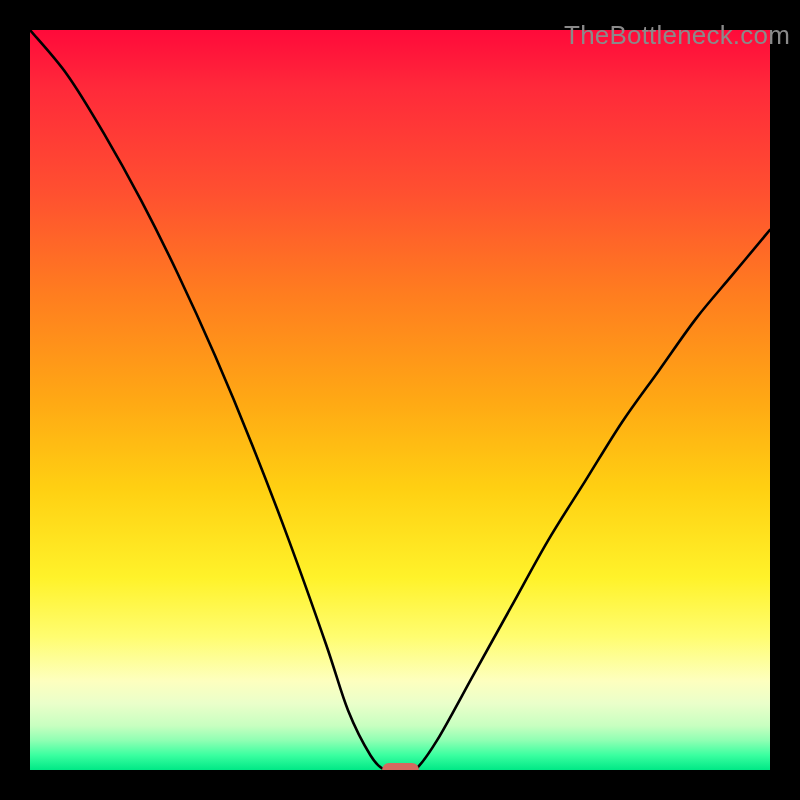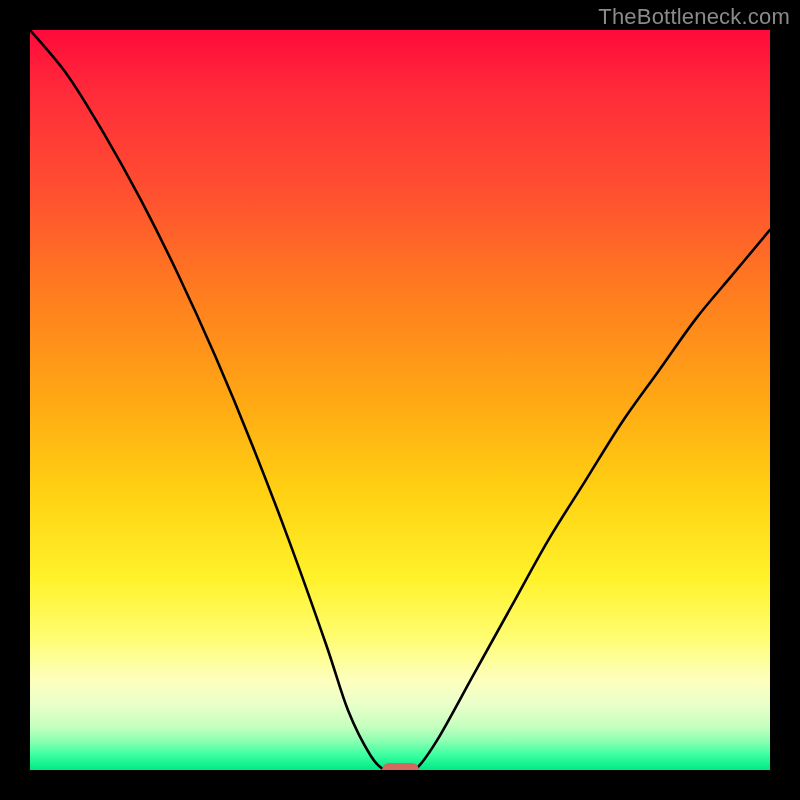--- a/index.html
+++ b/index.html
@@ -58,24 +58,24 @@
     stroke-linecap: round;
     stroke-linejoin: round;
   }
   .marker {
     position: absolute;
     background: #d46a5f;
     border-radius: 999px;
   }
   .attribution {
     position: absolute;
-    top: 4px;
+    top: 20px;
     right: 10px;
     color: #8a8a8a;
-    font-size: 22px;
+    font-size: 26px;
     font-weight: 500;
     letter-spacing: 0.2px;
   }
 </style>
 </head>
 <body>
 
 <div class="frame">
   <div class="plot">
     <div class="gradient"></div>

